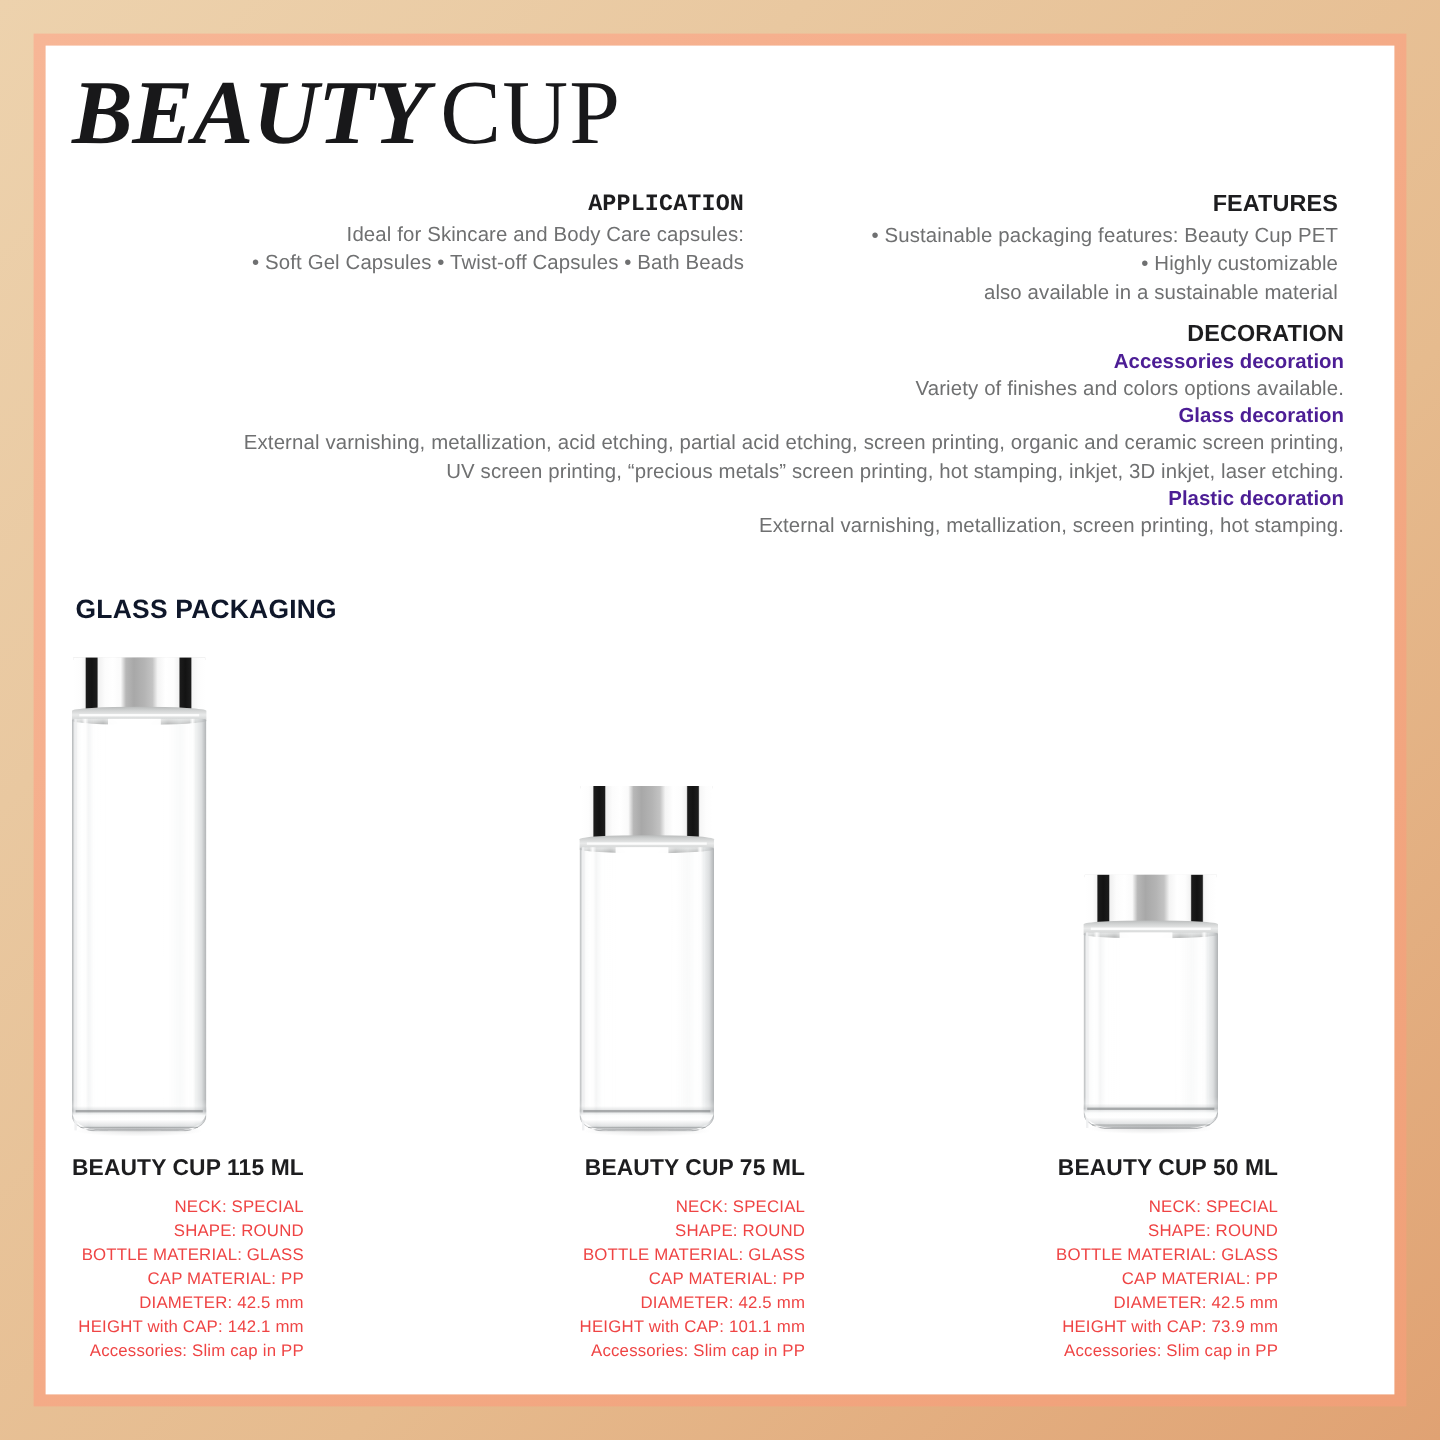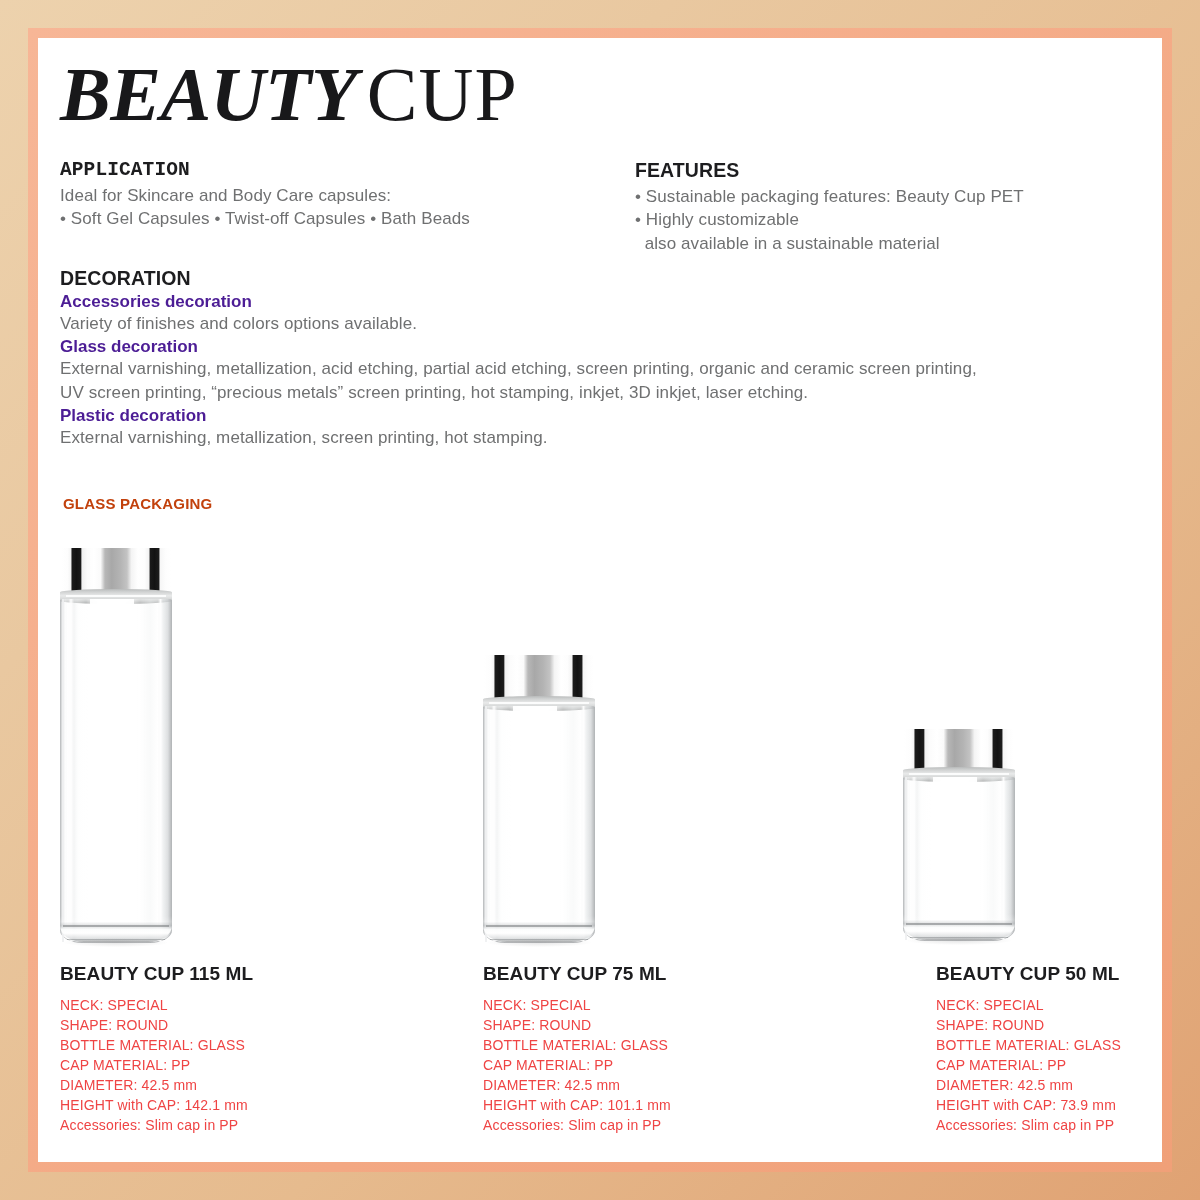--- a/index.html
+++ b/index.html
@@ -40,20 +40,21 @@
   }
 
   #canvas {
     position: absolute;
     left: 38px;
     top: 38px;
     right: 38px;
     bottom: 38px;
     background: #ffffff;
     overflow: hidden;
+    text-align: right;
   }
 
   
   #title {
     position: absolute;
     left: 22px;
     top: 18px;
     white-space: nowrap;
     color: #18181a;
     font-family: "Liberation Serif", serif;
@@ -115,23 +116,23 @@
     top: 229px;
     width: 1060px;
   }
   #decoration .sec-head { margin-bottom: 1px; }
   #decoration .blk { margin-bottom: 1px; }
 
   #glass-packaging-head {
     position: absolute;
     left: 25px;
     top: 457px;
-    font-size: 15px;
+    font-size: 22px;
     font-weight: bold;
-    color: #c2410c;
+    color: #0f172a;
     letter-spacing: 0.2px;
   }
 
   
   .product { position: absolute; }
 
   .bottle {
     position: absolute;
     left: 0;
     bottom: 0;
@@ -399,21 +400,21 @@
       <div class="spec-title">BEAUTY CUP 75 ML</div>
       <div class="spec-line">NECK: SPECIAL</div>
       <div class="spec-line">SHAPE: ROUND</div>
       <div class="spec-line">BOTTLE MATERIAL: GLASS</div>
       <div class="spec-line">CAP MATERIAL: PP</div>
       <div class="spec-line">DIAMETER: 42.5 mm</div>
       <div class="spec-line">HEIGHT with CAP: 101.1 mm</div>
       <div class="spec-line">Accessories: Slim cap in PP</div>
     </div>
 
-    <div class="spec" style="left:898px; top:925px;">
+    <div class="spec" style="left:842px; top:925px;">
       <div class="spec-title">BEAUTY CUP 50 ML</div>
       <div class="spec-line">NECK: SPECIAL</div>
       <div class="spec-line">SHAPE: ROUND</div>
       <div class="spec-line">BOTTLE MATERIAL: GLASS</div>
       <div class="spec-line">CAP MATERIAL: PP</div>
       <div class="spec-line">DIAMETER: 42.5 mm</div>
       <div class="spec-line">HEIGHT with CAP: 73.9 mm</div>
       <div class="spec-line">Accessories: Slim cap in PP</div>
     </div>
 

